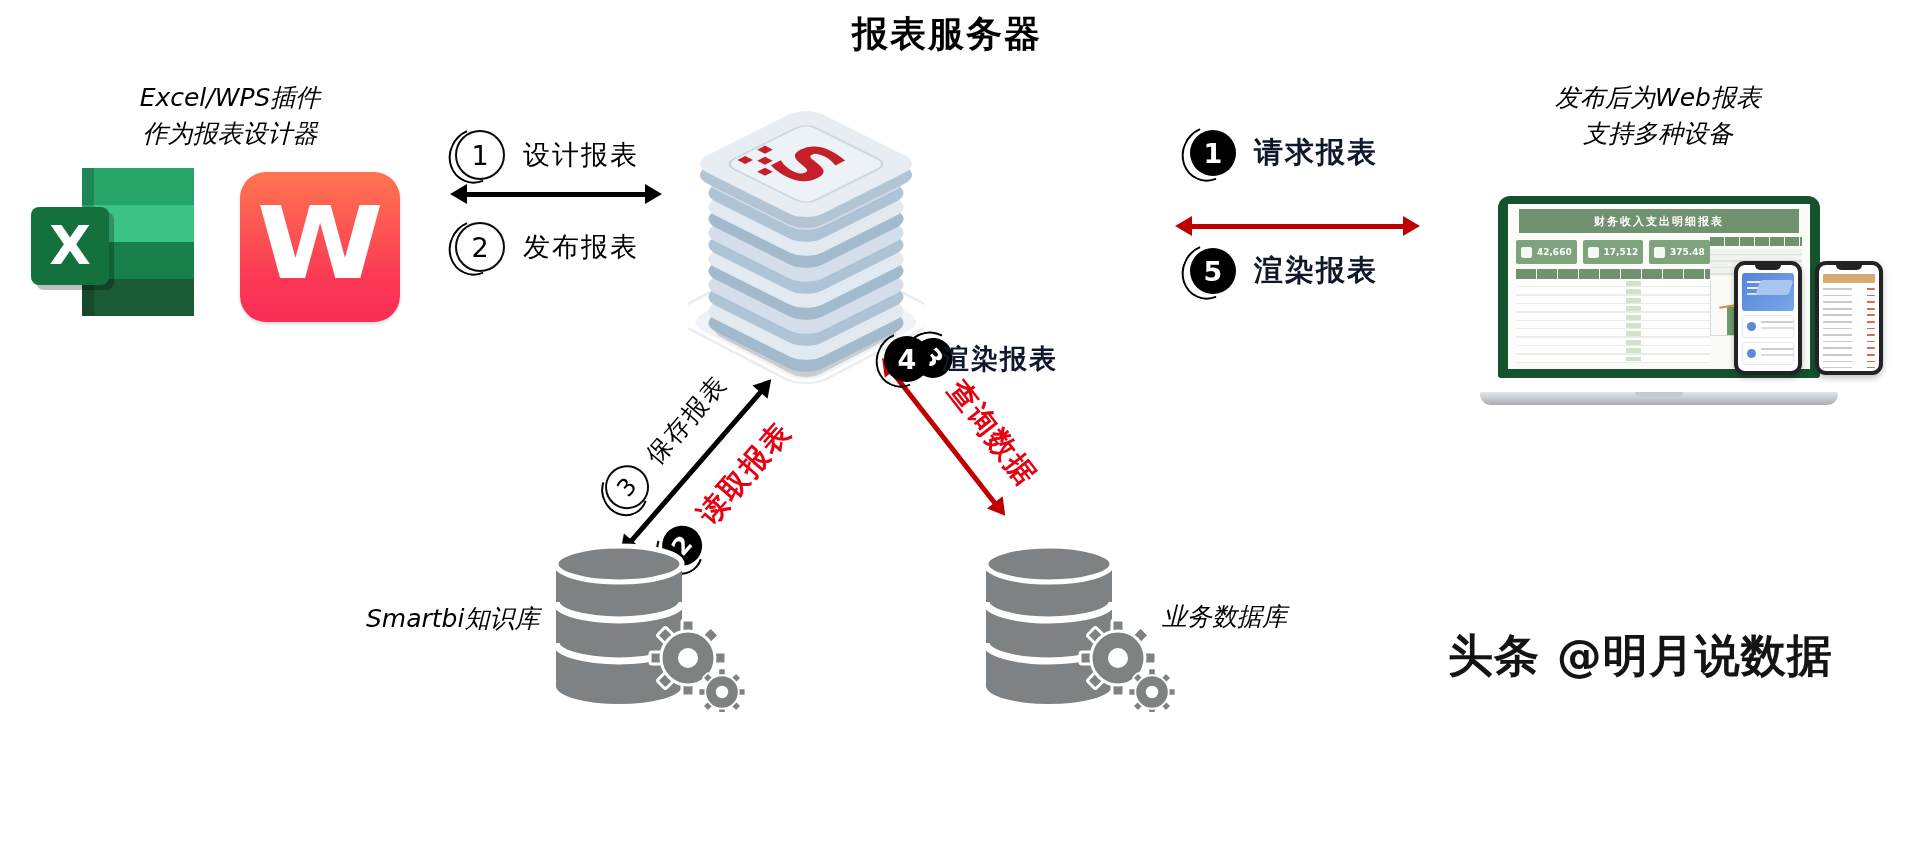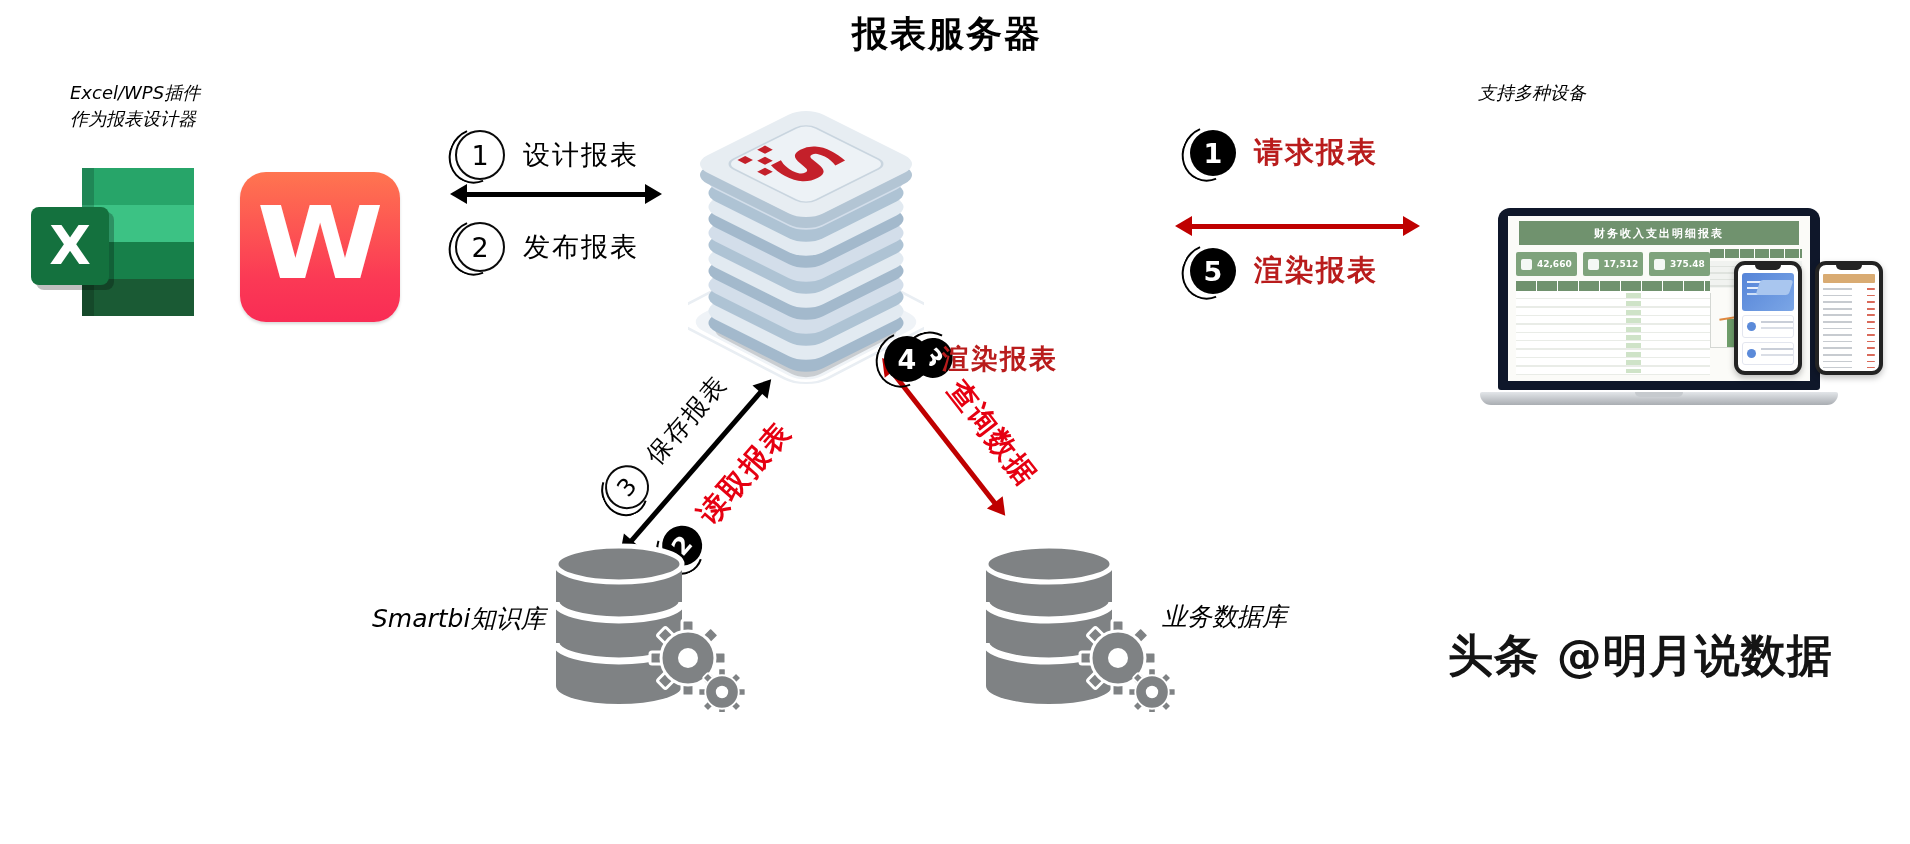--- a/index.html
+++ b/index.html
@@ -3,38 +3,38 @@
 <meta charset="utf-8">
 <style>
   html,body{margin:0;padding:0;background:#fff;}
   #canvas{position:relative;width:1910px;height:844px;background:#fff;overflow:hidden;
           font-family:"DejaVu Sans","Liberation Sans",sans-serif;color:#000;}
 
   .abs{position:absolute;}
 
   
   .main-title{left:0;right:16px;top:10px;text-align:center;font-size:36px;font-weight:800;letter-spacing:2px;}
-  .caption{font-style:italic;font-size:18px;line-height:1.45;font-weight:500;}
+  .caption{font-style:italic;font-size:25px;line-height:1.45;text-align:center;font-weight:500;}
   .caption-left{left:70px;top:80px;width:320px;}
   .caption-right{left:1478px;top:80px;width:360px;}
 
   
   .numc{display:inline-flex;align-items:center;justify-content:center;border-radius:50%;
         position:relative;flex:0 0 auto;}
   .numc::before{content:"";position:absolute;left:-8px;top:-4px;right:2px;bottom:-6px;
         border:2px solid #000;border-radius:50%;border-top-color:transparent;border-right-color:transparent;
         transform:rotate(24deg);}
   .num-outline{width:46px;height:46px;border:2.5px solid #0a0a0a;background:#fff;font-size:27px;font-weight:500;}
   .num-filled{width:46px;height:46px;background:#000;color:#fff;font-size:27px;font-weight:700;}
   .numc.sm{width:40px;height:40px;font-size:24px;}
 
   
   .flow-row{display:flex;align-items:center;gap:18px;}
   .flow-label{font-size:27px;letter-spacing:2px;text-align:right;}
-  .flow-label.red{color:#b91c1c;font-weight:800;}
+  .flow-label.red{color:#0f172a;font-weight:800;}
 
   
   .arrow{position:absolute;height:5px;--ac:#000;}
   .arrow .shaft{position:absolute;left:13px;right:13px;top:0;height:5px;background:var(--ac);}
   .arrow::before{content:"";position:absolute;left:0;top:-8px;width:0;height:0;
       border:10px solid transparent;border-right:17px solid var(--ac);border-left:none;}
   .arrow::after{content:"";position:absolute;right:0;top:-8px;width:0;height:0;
       border:10px solid transparent;border-left:17px solid var(--ac);border-right:none;}
   .arrow.red{--ac:#bf0000;}
 
@@ -51,21 +51,21 @@
       display:flex;align-items:center;justify-content:center;box-shadow:0 2px 3px rgba(0,0,0,.15);}
   .wps-w{color:#fff;font-size:100px;font-weight:800;line-height:1;transform:scaleX(1.15);margin-top:-6px;}
 
   
   .db-label{font-style:italic;font-size:25px;font-weight:500;white-space:nowrap;}
 
   
   .watermark{left:1448px;top:626px;font-size:45px;font-weight:900;letter-spacing:1px;color:#141414;white-space:nowrap;}
 
   
-  .laptop-screen{left:1498px;top:208px;width:322px;height:182px;background:#0f172a;
+  .laptop-screen{left:1498px;top:196px;width:322px;height:182px;background:#14532d;
       border-radius:12px 12px 3px 3px;padding:8px 10px 9px;box-sizing:border-box;z-index:2;}
   .screen-inner{width:100%;height:100%;background:#fbfbf8;overflow:hidden;position:relative;
       padding:3px 5px;box-sizing:border-box;}
   .rpt-header{height:24px;background:#70926e;margin:2px 6px 4px;display:flex;align-items:center;
       justify-content:center;color:#fff;font-size:11px;font-weight:700;letter-spacing:2px;}
   .rpt-body{display:flex;padding:0 3px;}
   .rpt-left{flex:2.1;}
   .rpt-right{flex:1;}
   .kpi-row{display:flex;gap:6px;margin:3px 0 5px;}
   .kpi{flex:1;height:24px;background:#7fa37c;border-radius:2px;display:flex;align-items:center;
@@ -239,20 +239,21 @@
   <div class="arrow red" style="left:1175px;top:224px;width:245px;">
     <span class="shaft"></span>
   </div>
 
   <div class="abs flow-row" style="left:1190px;top:248px;">
     <span class="numc num-filled">5</span>
     <span class="flow-label red" style="font-size:29px;">渲染报表</span>
   </div>
 
   <div class="abs caption caption-right">
+    <div>发布后为Web报表</div>
     <div>支持多种设备</div>
   </div>
 
   <div class="abs laptop-screen">
     <div class="screen-inner">
       <div class="rpt-header">财务收入支出明细报表</div>
       <div class="rpt-body">
         <div class="rpt-left">
           <div class="kpi-row">
             <div class="kpi">
@@ -338,21 +339,21 @@
         </g>
       </defs>
       <path d="M4,24 A63,18 0 0 1 130,24 L130,146 A63,18 0 0 1 4,146 Z" fill="#7f8284"></path>
       <path d="M4,62 A63,18 0 0 0 130,62" fill="none" stroke="#fff" stroke-width="7"></path>
       <path d="M4,103 A63,18 0 0 0 130,103" fill="none" stroke="#fff" stroke-width="7"></path>
       <ellipse cx="67" cy="24" rx="63" ry="18" fill="#7f8284" stroke="#fff" stroke-width="5"></ellipse>
       <use href="#gearshape" transform="translate(136,118)"></use>
       <use href="#gearshape" transform="translate(170,152) scale(0.62)"></use>
     </svg>
   </div>
-  <div class="abs db-label" style="left:366px;top:602px;width:170px;text-align:center;margin-left:6px;">Smartbi知识库</div>
+  <div class="abs db-label" style="left:366px;top:602px;width:170px;text-align:center;">Smartbi知识库</div>
 
   <div class="abs" style="left:982px;top:540px;width:200px;height:172px;">
     <svg width="200" height="172" viewBox="0 0 200 172">
       <path d="M4,24 A63,18 0 0 1 130,24 L130,146 A63,18 0 0 1 4,146 Z" fill="#7f8284"></path>
       <path d="M4,62 A63,18 0 0 0 130,62" fill="none" stroke="#fff" stroke-width="7"></path>
       <path d="M4,103 A63,18 0 0 0 130,103" fill="none" stroke="#fff" stroke-width="7"></path>
       <ellipse cx="67" cy="24" rx="63" ry="18" fill="#7f8284" stroke="#fff" stroke-width="5"></ellipse>
       <use href="#gearshape" transform="translate(136,118)"></use>
       <use href="#gearshape" transform="translate(170,152) scale(0.62)"></use>
     </svg>

